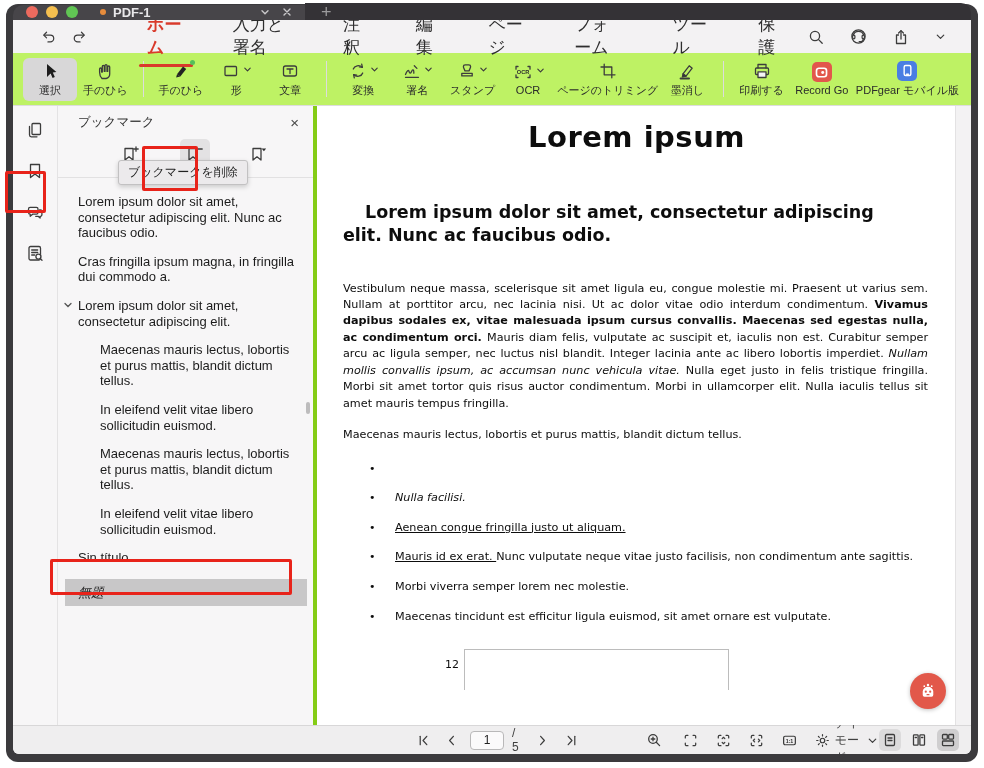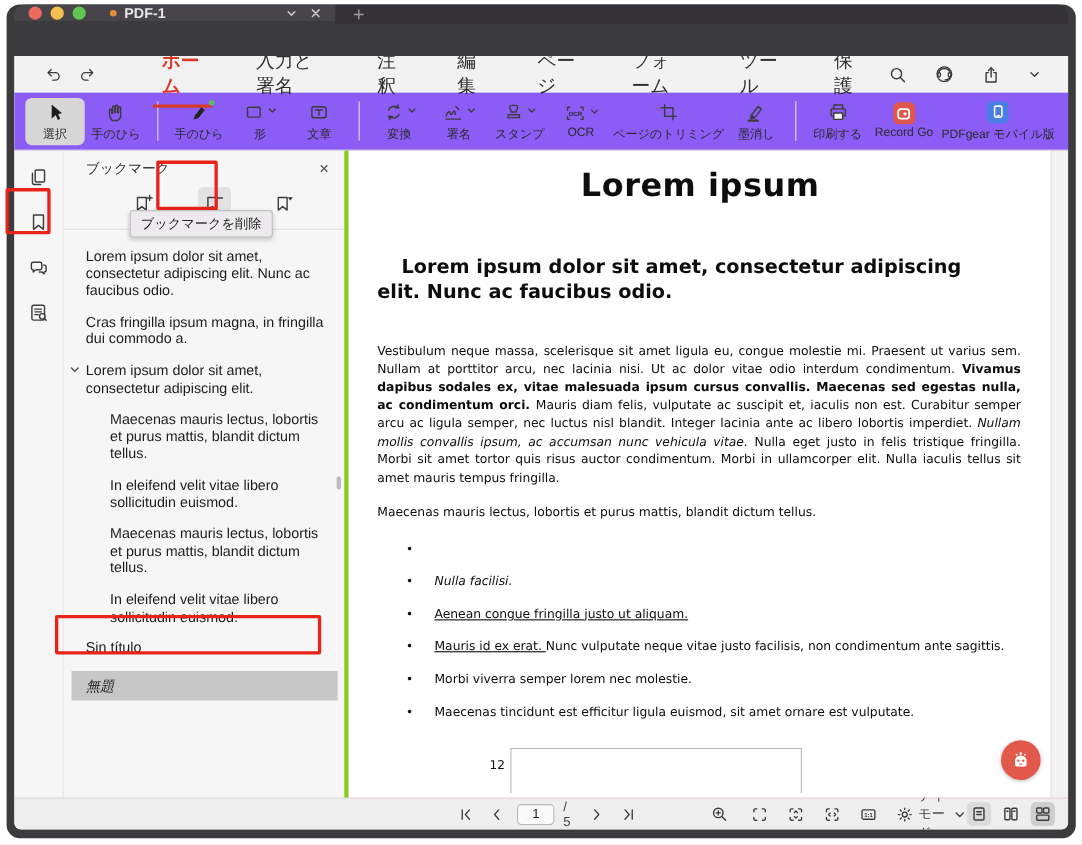--- a/index.html
+++ b/index.html
@@ -9,21 +9,21 @@
     -webkit-font-smoothing:antialiased;
   }
   
   .window{
     position:absolute;left:6px;top:4px;right:6px;bottom:6px;
     background:#3b3a3d;border-radius:12px;
     padding:0 7px 8px 7px;box-sizing:border-box;
     display:flex;flex-direction:column;
   }
   
-  .titlebar{height:47px;display:flex;align-items:flex-start;flex:0 0 auto;}
+  .titlebar{height:16px;display:flex;align-items:center;flex:0 0 auto;}
   .titlebar .tabzone{
     width:292px;background:#474549;border-radius:10px 0 0 0;
     display:flex;align-items:center;padding-left:13px;box-sizing:border-box;
   }
   .traffic{display:flex;gap:8px;margin-right:22px;}
   .light{width:12px;height:12px;border-radius:50%;}
   .light.red{background:#ec6a5e;}
   .light.yellow{background:#f5bf4f;}
   .light.green{background:#61c554;}
   .tab-dot{width:6px;height:6px;border-radius:50%;background:#e78c3c;margin-right:7px;}
@@ -41,21 +41,21 @@
   .ribbon{height:33px;flex:0 0 auto;display:flex;align-items:center;background:#f3f2f3;position:relative;}
   .ribbon .histbtns{display:flex;gap:16px;margin-left:26px;color:#3c3c3c;}
   .ribbon .tabs{display:flex;margin-left:34px;gap:0;}
   .rtab{position:relative;font-size:17px;color:#2e2e2e;padding:8px 24px 9px 24px;cursor:default;}
   .rtab.active{color:#d93a2b;font-weight:bold;}
   .rtab.active::after{
     content:"";position:absolute;left:16px;right:16px;bottom:1px;height:3px;border-radius:2px;background:#d93a2b;
   }
   .ribbon .rightics{margin-left:auto;display:flex;align-items:center;gap:24px;padding-right:24px;color:#3a3a3a;}
   
-  .toolbar{height:52px;flex:0 0 auto;display:flex;align-items:center;background:#8b5cf6;padding:0 10px;border-bottom:1px solid #dddcdd;}
+  .toolbar{height:52px;flex:0 0 auto;display:flex;align-items:center;background:#bef264;padding:0 10px;border-bottom:1px solid #dddcdd;}
   .tbtn{display:flex;flex-direction:column;align-items:center;justify-content:center;padding:3px 9px;border-radius:6px;min-width:36px;position:relative;}
   .tbtn.selected{background:#d8d7d8;}
   .tbtn .iconrow{display:flex;align-items:flex-start;height:21px;}
   .tbtn .lbl{font-size:11px;color:#2b2b2b;margin-top:1px;white-space:nowrap;}
   .tbtn .chev{margin-left:2px;margin-top:4px;}
   .tbtn .greendot{position:absolute;top:2px;right:14px;width:5px;height:5px;border-radius:50%;background:#55c05a;}
   .tb-divider{width:1px;height:36px;background:#dddcdd;margin:0 9px;}
   .badge{width:20px;height:20px;border-radius:5px;display:flex;align-items:center;justify-content:center;}
   .badge.red{background:#e2574c;}
   .badge.blue{background:#4a7ee3;}

